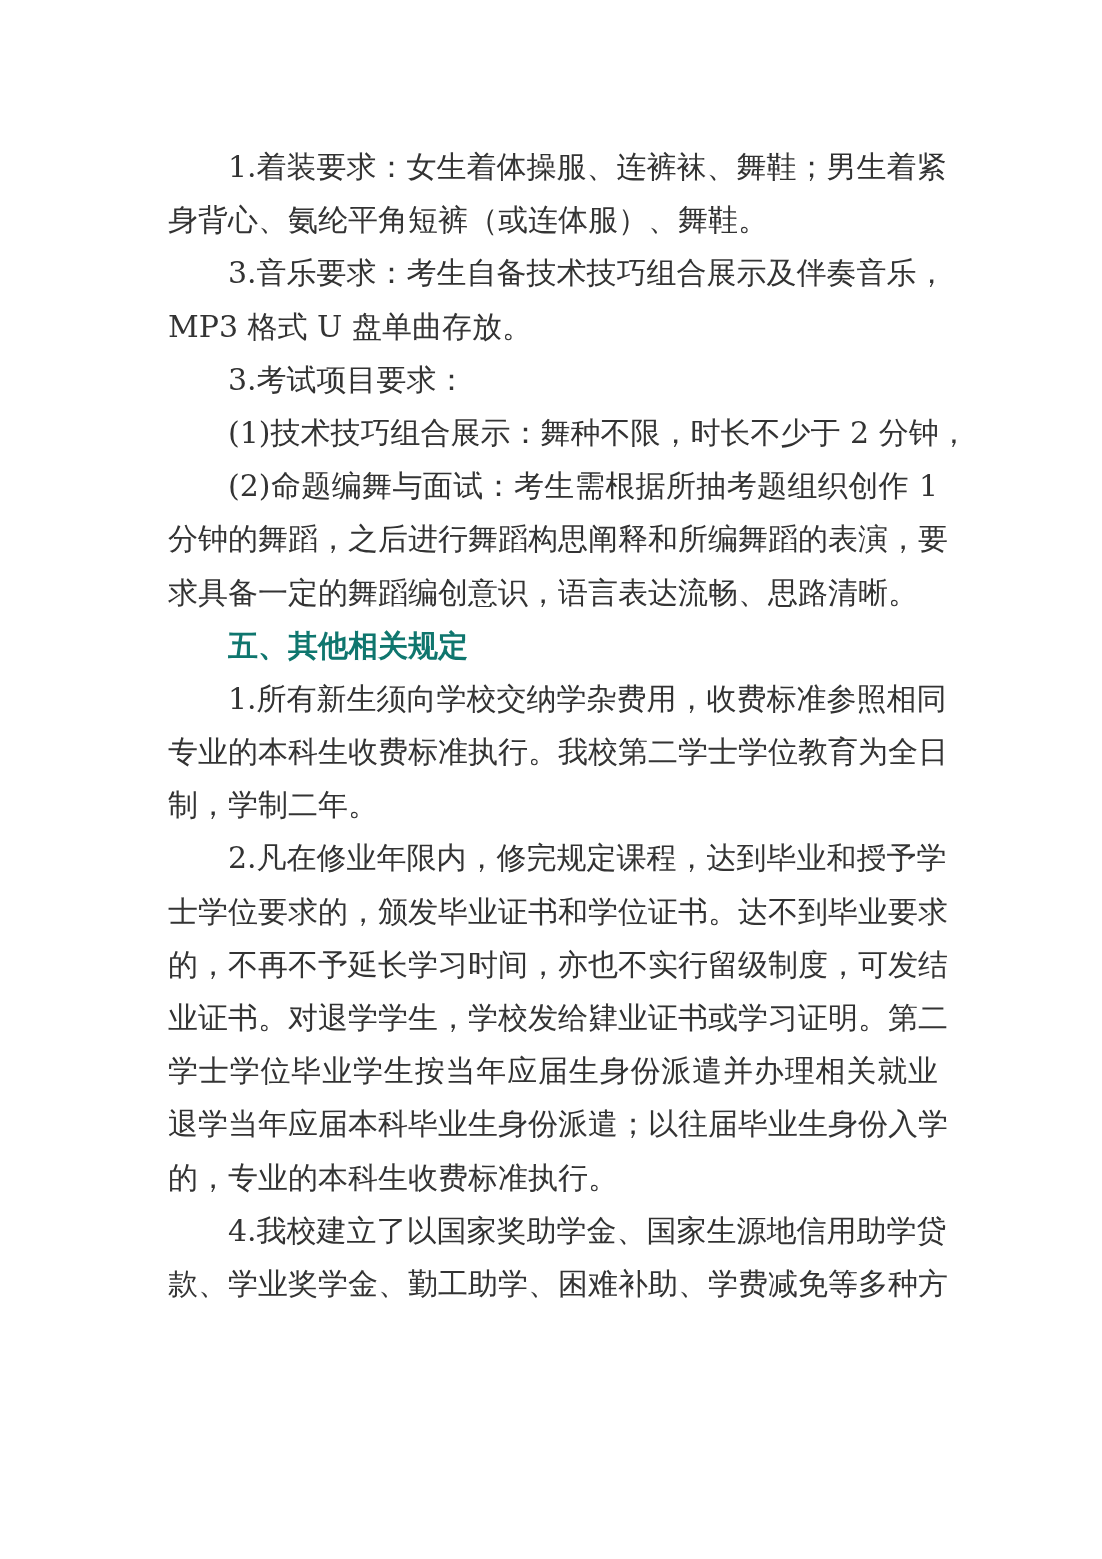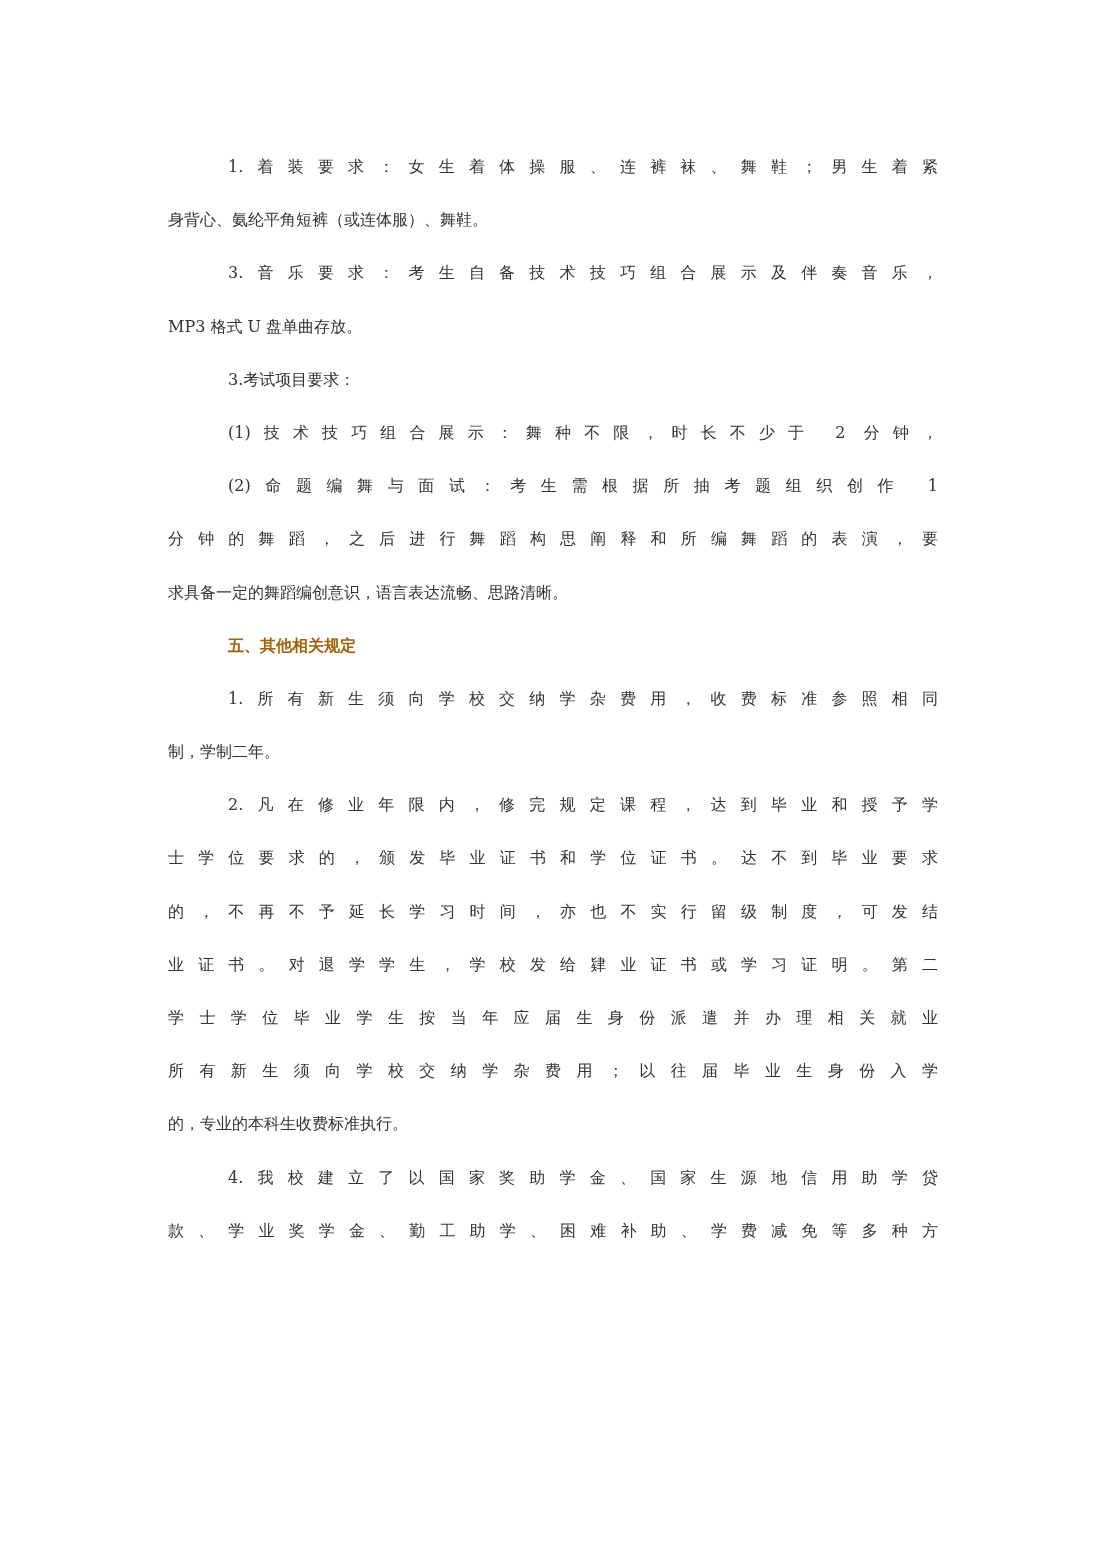--- a/index.html
+++ b/index.html
@@ -18,33 +18,33 @@
   }
   .content {
     position: absolute;
     left: 168px;
     top: 140px;
     width: 770px;
   }
   .line {
     height: 53.2px;
     line-height: 53.2px;
-    font-size: 16px;
+    font-size: 30px;
     color: #333333;
     white-space: nowrap;
     text-align: justify;
     text-align-last: justify;
     letter-spacing: 0;
   }
   .line.last { text-align-last: left; }
   .line.indent { padding-left: 60px; }
   .heading {
     font-family: "DejaVu Sans", "Liberation Sans", sans-serif;
     font-weight: bold;
-    color: #a16207;
+    color: #0f766e;
     text-align-last: left;
   }
 </style>
 </head>
 <body>
 
 <div class="page">
   <div class="content">
 
     <div class="line indent">1.着装要求：女生着体操服、连裤袜、舞鞋；男生着紧</div>
@@ -57,27 +57,28 @@
 
     <div class="line indent">(1)技术技巧组合展示：舞种不限，时长不少于 2 分钟，</div>
 
     <div class="line indent">(2)命题编舞与面试：考生需根据所抽考题组织创作 1</div>
     <div class="line">分钟的舞蹈，之后进行舞蹈构思阐释和所编舞蹈的表演，要</div>
     <div class="line last">求具备一定的舞蹈编创意识，语言表达流畅、思路清晰。</div>
 
     <div class="line indent heading">五、其他相关规定</div>
 
     <div class="line indent">1.所有新生须向学校交纳学杂费用，收费标准参照相同</div>
+    <div class="line">专业的本科生收费标准执行。我校第二学士学位教育为全日</div>
     <div class="line last">制，学制二年。</div>
 
     <div class="line indent">2.凡在修业年限内，修完规定课程，达到毕业和授予学</div>
     <div class="line">士学位要求的，颁发毕业证书和学位证书。达不到毕业要求</div>
     <div class="line">的，不再不予延长学习时间，亦也不实行留级制度，可发结</div>
     <div class="line">业证书。对退学学生，学校发给肄业证书或学习证明。第二</div>
     <div class="line">学士学位毕业学生按当年应届生身份派遣并办理相关就业</div>
-    <div class="line">所有新生须向学校交纳学杂费用；以往届毕业生身份入学</div>
+    <div class="line">退学当年应届本科毕业生身份派遣；以往届毕业生身份入学</div>
     <div class="line last">的，专业的本科生收费标准执行。</div>
 
     <div class="line indent">4.我校建立了以国家奖助学金、国家生源地信用助学贷</div>
     <div class="line">款、学业奖学金、勤工助学、困难补助、学费减免等多种方</div>
 
   </div>
 </div>
 
 </body></html>

